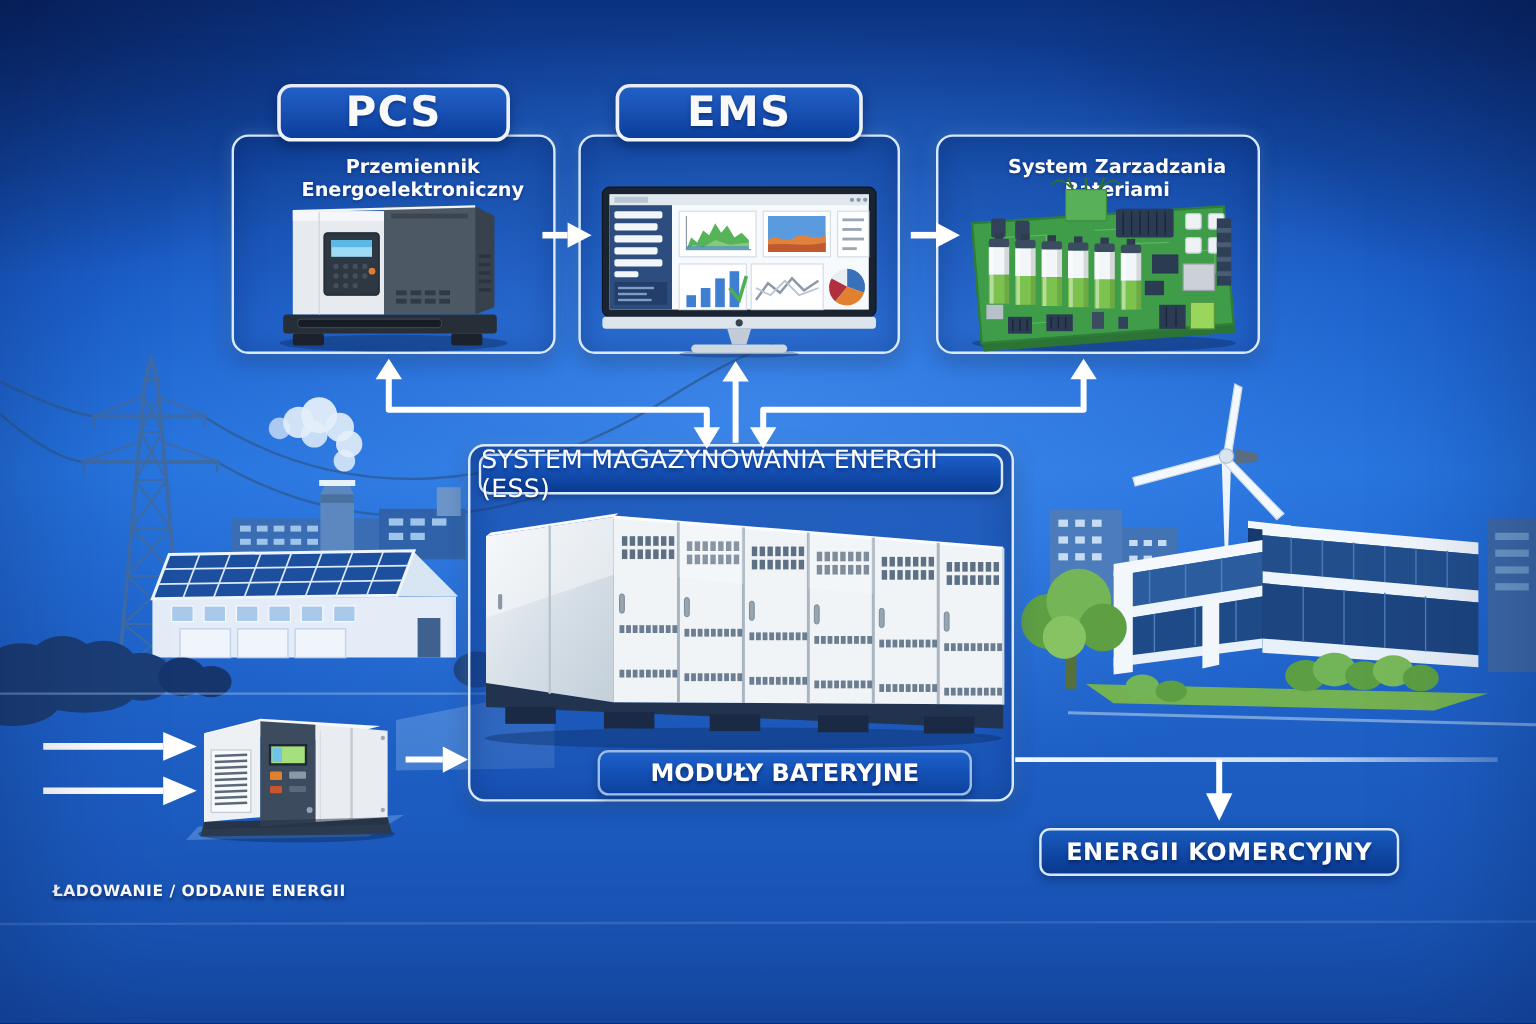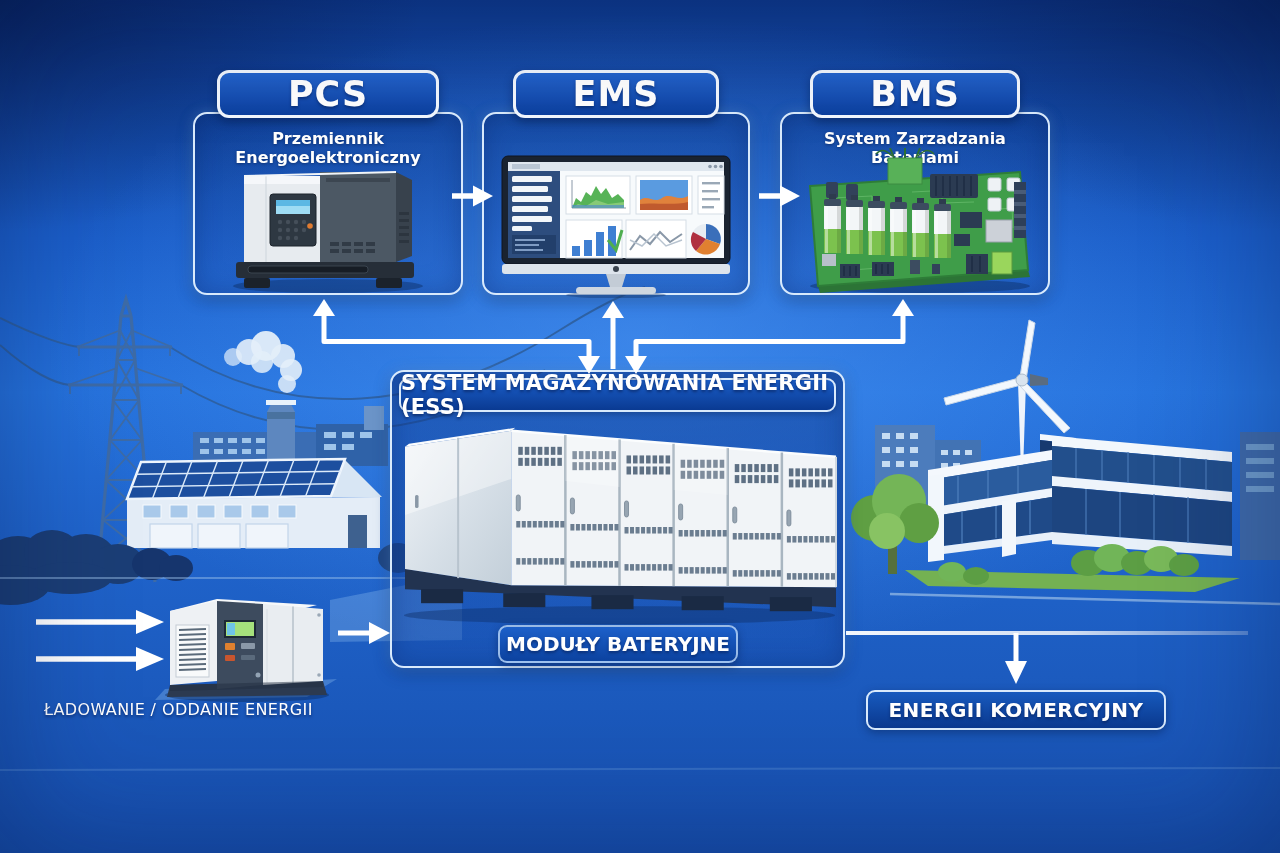--- a/index.html
+++ b/index.html
@@ -29,47 +29,47 @@
   .pill{
     position:absolute;left:50%;transform:translateX(-50%);top:-44px;height:48px;
     display:flex;align-items:center;justify-content:center;box-sizing:border-box;
     background:linear-gradient(180deg,#2464cc,#0c3f9e);
     border:3px solid #f2f7fe;border-radius:12px;color:#fff;font-weight:bold;
     font-size:35px;letter-spacing:1px;
     box-shadow:0 4px 10px rgba(5,25,70,.45);text-shadow:0 2px 3px rgba(6,28,80,.5);
   }
   .subtitle{
     position:absolute;top:15px;left:0;width:100%;text-align:center;color:#fff;
-    font-weight:bold;font-size:16px;text-shadow:0 1px 3px rgba(8,30,80,.65);
+    font-weight:bold;font-size:16px;text-shadow:0 1px 3px rgba(8,30,80,.65);padding-left:16px;
   }
   .illus{position:absolute;}
   .ess-header{
     position:absolute;left:7px;right:7px;top:6px;height:34px;box-sizing:border-box;
-    display:flex;align-items:center;justify-content:flex-start;color:#fff;font-weight:bold;
+    display:flex;align-items:center;justify-content:flex-start;color:#fff;font-weight:normal;
     font-size:21px;letter-spacing:.2px;border:2px solid #d9eafc;border-radius:9px;
     background:linear-gradient(180deg,#1b5ec8,#0a3a92);
     text-shadow:0 2px 3px rgba(6,28,80,.6);box-shadow:0 2px 6px rgba(5,25,70,.35);
   }
   .pill-mod{
-    position:absolute;left:106px;top:253px;width:240px;height:38px;box-sizing:border-box;
+    position:absolute;left:106px;top:253px;width:312px;height:38px;box-sizing:border-box;
     display:flex;align-items:center;justify-content:center;color:#fff;font-weight:bold;
     font-size:20px;border:2px solid rgba(200,226,252,.75);border-radius:9px;
     background:linear-gradient(180deg,#1d60ca,#0c429f);
     text-shadow:0 2px 3px rgba(6,28,80,.6);box-shadow:0 3px 8px rgba(5,25,70,.4);
   }
   .box-commercial{
     position:absolute;left:866px;top:690px;width:300px;height:40px;z-index:4;box-sizing:border-box;
     display:flex;align-items:center;justify-content:center;color:#fff;font-weight:bold;
     font-size:20px;letter-spacing:.5px;border:2px solid #d9eafc;border-radius:9px;
     background:linear-gradient(180deg,rgba(23,90,190,.92),rgba(10,55,140,.92));
     text-shadow:0 2px 3px rgba(6,28,80,.6);box-shadow:0 3px 10px rgba(5,25,70,.4);
   }
   .label-charge{
-    position:absolute;left:44px;top:700px;z-index:4;color:#fff;font-weight:normal;
-    font-size:16px;letter-spacing:.4px;text-shadow:0 2px 3px rgba(6,28,80,.65);
+    position:absolute;left:44px;top:736px;z-index:4;color:#fff;font-weight:bold;
+    font-size:13px;letter-spacing:.4px;text-shadow:0 2px 3px rgba(6,28,80,.65);
   }
 </style>
 </head>
 <body>
 
 <div class="stage">
 
   <svg class="layer scenery" viewBox="0 0 1280 853">
 
     <g stroke="#2e5f9e" stroke-width="2" fill="none" opacity=".9">
@@ -259,21 +259,21 @@
         <ellipse cx="1112" cy="558" rx="18" ry="14" fill="#71b558"></ellipse>
       <ellipse cx="1137" cy="563" rx="16" ry="12" fill="#5c9e44"></ellipse>
         <ellipse cx="1161" cy="559" rx="17" ry="13" fill="#79b95a"></ellipse>
       <ellipse cx="1184" cy="565" rx="15" ry="11" fill="#5c9e44"></ellipse>
       <ellipse cx="952" cy="572" rx="14" ry="10" fill="#71b558"></ellipse>
         <ellipse cx="976" cy="576" rx="13" ry="9" fill="#5c9e44"></ellipse>
     </g>
   </svg>
 
   <div class="panel" style="left:193px;top:112px;width:270px;height:183px;">
-    <div class="pill" style="width:222px;">
+    <div class="pill" style="width:194px;">
       <span>PCS</span>
     </div>
     <div class="subtitle">Przemiennik Energoelektroniczny</div>
     <svg class="illus" style="left:13px;top:40px;" width="240" height="140" viewBox="0 0 240 140">
       <ellipse cx="120" cy="132" rx="95" ry="7" fill="#0a2858" opacity=".4"></ellipse>
       <rect x="28" y="108" width="178" height="16" rx="3" fill="#262e38"></rect>
       <rect x="40" y="112" width="120" height="7" rx="3" fill="#171d25" stroke="#3a444f"></rect>
       <rect x="36" y="124" width="26" height="10" rx="2" fill="#1b222b"></rect>
       <rect x="168" y="124" width="26" height="10" rx="2" fill="#1b222b"></rect>
       <polygon points="188,18 204,26 204,102 188,108" fill="#38424d"></polygon>
@@ -382,23 +382,20 @@
       <path d="M218,85 L232,90 A15,15 0 0 1 208,97 Z" fill="#e08030"></path>
       <path d="M218,85 L208,97 A15,15 0 0 1 205,78 Z" fill="#b03040"></path>
       <rect x="14" y="110" width="228" height="10" rx="3" fill="#dde4ec"></rect>
       <circle cx="128" cy="115" r="3" fill="#39424e"></circle>
       <polygon points="118,120 138,120 134,133 122,133" fill="#c3ccd6"></polygon>
       <rect x="88" y="133" width="80" height="7" rx="3.5" fill="#cfd7e0"></rect>
     </svg>
   </div>
 
   <div class="panel" style="left:780px;top:112px;width:270px;height:183px;">
-    <div class="pill" style="width:210px;">
-      <span>BMS</span>
-    </div>
     <div class="subtitle">System Zarzadzania Bateriami</div>
     <svg class="illus" style="left:10px;top:34px;" width="250" height="148" viewBox="0 0 250 148">
       <ellipse cx="128" cy="138" rx="110" ry="7" fill="#0a2858" opacity=".4"></ellipse>
       <polygon points="26,138 236,122 238,129 28,145" fill="#2c7436"></polygon>
       <polygon points="18,38 228,24 236,122 26,138" fill="#3f9d49" stroke="#2e7d38" stroke-width="2"></polygon>
       <g stroke="#63b968" stroke-width="1" fill="none" opacity=".85">
         <path d="M40,50 L80,48 L80,60 M150,42 L150,55 L182,54 M60,122 L100,119 M196,62 L220,60 L221,80 M60,44 L60,52 M120,44 L140,43"></path>
       </g>
       <rect x="96" y="10" width="34" height="26" fill="#58b158" stroke="#3c8c42"></rect>
       <g stroke="#2e6f34" stroke-width="2">

